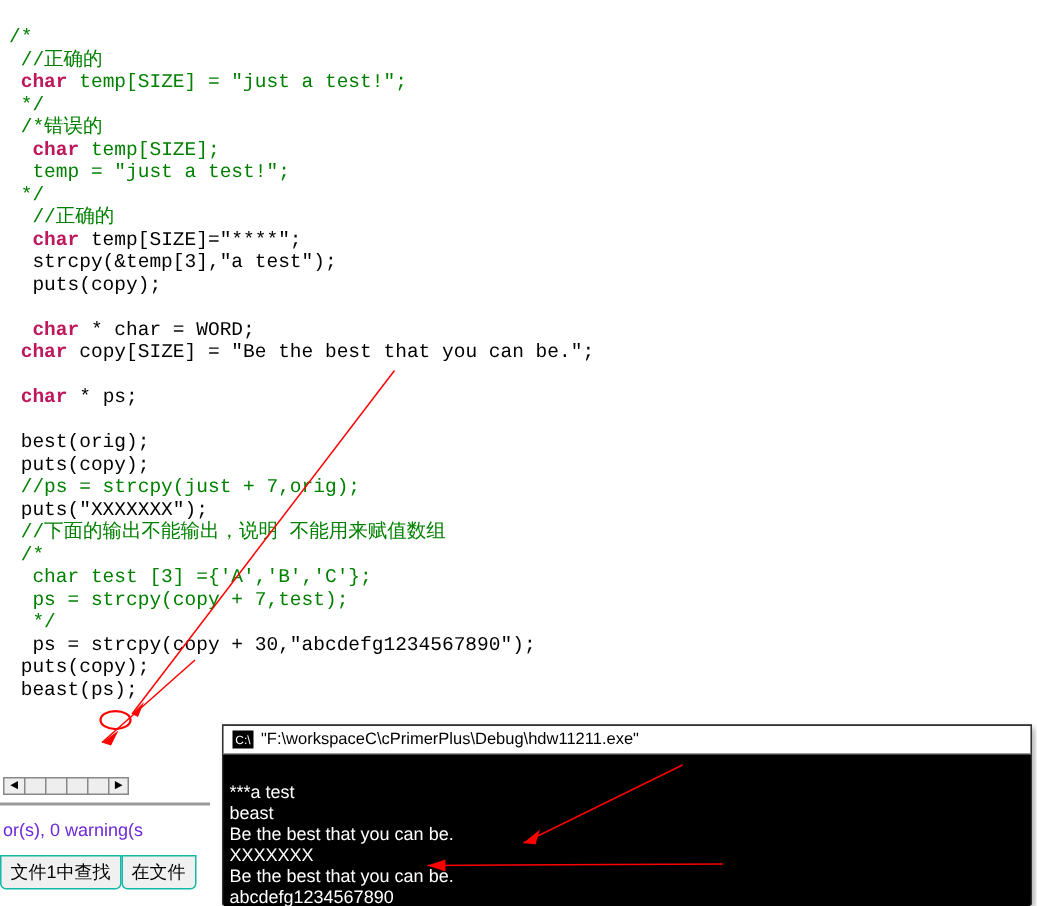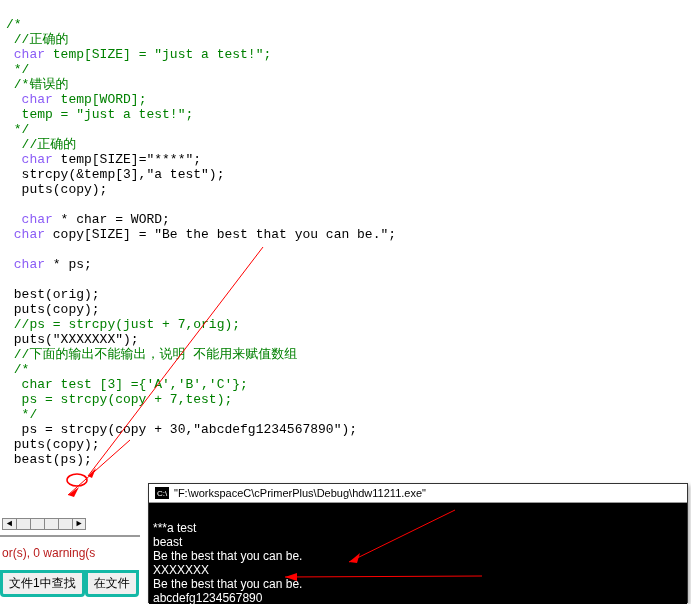--- a/index.html
+++ b/index.html
@@ -16,21 +16,21 @@
   position: absolute;
   top: 0;
   left: 0;
   width: 691px;
   background: #fff;
   padding: 2px 6px;
   line-height: 15px;
   white-space: pre;
 }
 .green { color: #008000; }
-.blue { color: #8b5cf6; }
+.blue { color: #be185d; font-weight: bold; }
 .black { color: #000; }
 .ruler {
   position: absolute;
   left: 2px;
   top: 518px;
   display: flex;
   gap: 0;
 }
 .ruler span {
   display: inline-block;
@@ -50,34 +50,34 @@
   top: 535px;
   width: 140px;
   border-top: 2px solid #999;
 }
 .status-line {
   position: absolute;
   left: 0;
   top: 546px;
   font-family: sans-serif;
   font-size: 12px;
-  color: #b91c1c;
+  color: #6d28d9;
   padding-left: 2px;
 }
 .tabs {
   position: absolute;
   left: 0;
   top: 570px;
   font-family: sans-serif;
   font-size: 12px;
   display: flex;
   gap: 0;
 }
 .tab {
-  border: 3px solid #14b8a6;
+  border: 1px solid #14b8a6;
   padding: 2px 6px;
   background: #f0f0f0;
   border-radius: 0 0 4px 4px;
 }
 .console-window {
   position: absolute;
   left: 148px;
   top: 483px;
   width: 540px;
   height: 120px;
@@ -141,21 +141,21 @@
 </style>
 </head>
 <body>
 
 <div class="code-area">
 <span class="green">/*</span>
 <span class="green"> //正确的</span>
 <span><span class="blue"> char</span><span class="green"> temp[SIZE] = "just a test!";</span></span>
 <span class="green"> */</span>
 <span class="green"> /*错误的</span>
-<span><span class="blue">  char</span><span class="green"> temp[WORD];</span></span>
+<span><span class="blue">  char</span><span class="green"> temp[SIZE];</span></span>
 <span class="green">  temp = "just a test!";</span>
 <span class="green"> */</span>
 <span class="green">  //正确的</span>
 <span><span class="blue">  char</span><span class="black"> temp[SIZE]="****";</span></span>
 <span class="black">  strcpy(&amp;temp[3],"a test");</span>
 <span class="black">  puts(copy);</span>
 <span></span>
 <span><span class="blue">  char</span><span class="black"> * char = WORD;</span></span>
 <span><span class="blue"> char</span><span class="black"> copy[SIZE] = "Be the best that you can be.";</span></span>
 <span></span>

